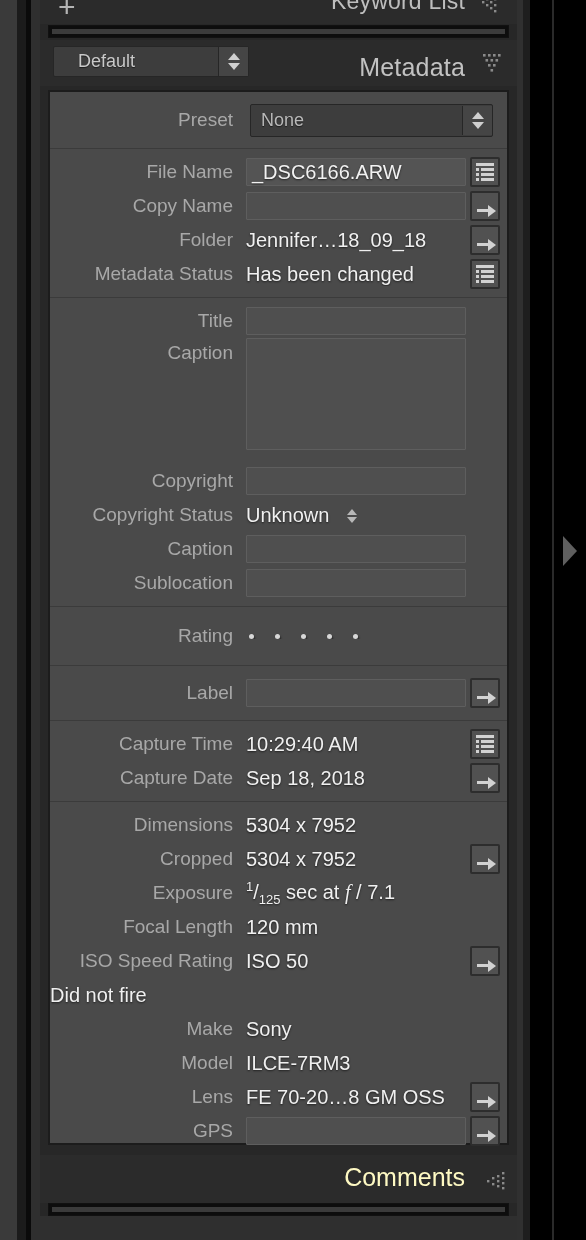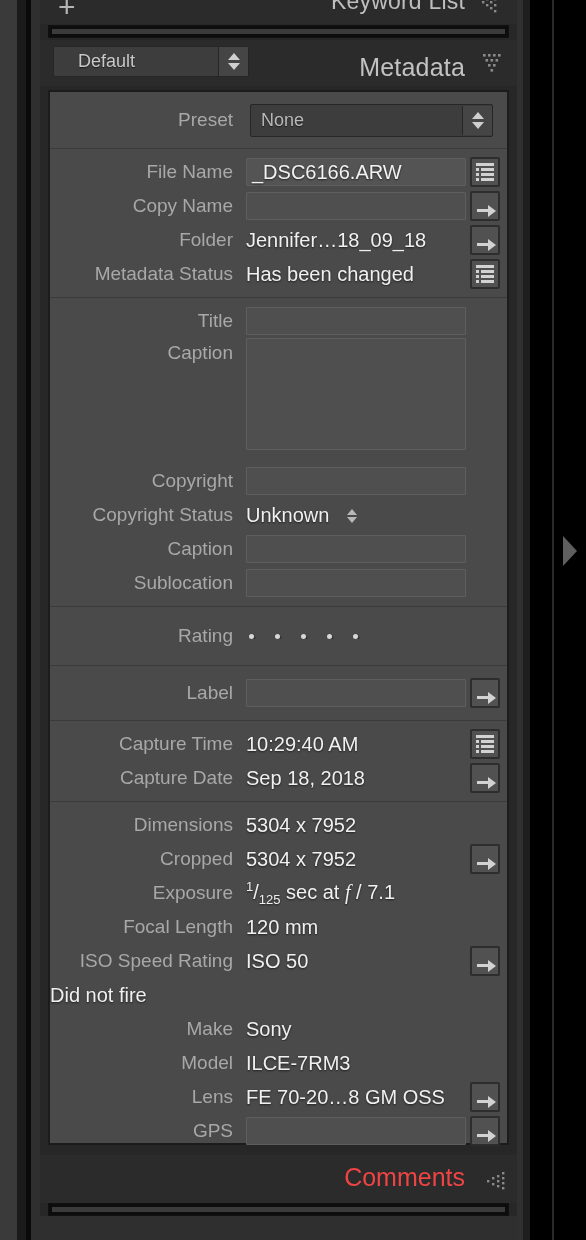--- a/index.html
+++ b/index.html
@@ -258,21 +258,21 @@
   .exp-f   { font-style: italic; font-family: "Liberation Serif", serif; }
 
   
   .comments-header {
     position: absolute;
     left: 0; top: 1155px; width: 477px; height: 48px;
     background: #2b2b2b;
   }
   .comments-title {
     position: absolute; right: 52px; top: 8px;
-    color: #ef4444; font-size: 25px;
+    color: #fef9c3; font-size: 25px;
   }
   .comments-icon { position:absolute; right:10px; top:16px; width:26px; height:22px; }
 
   .footer-fill {
     position:absolute; left:0; top:1216px; width:477px; height:24px; background:#2f2f2f;
   }
 </style>
 </head>
 <body>
 

